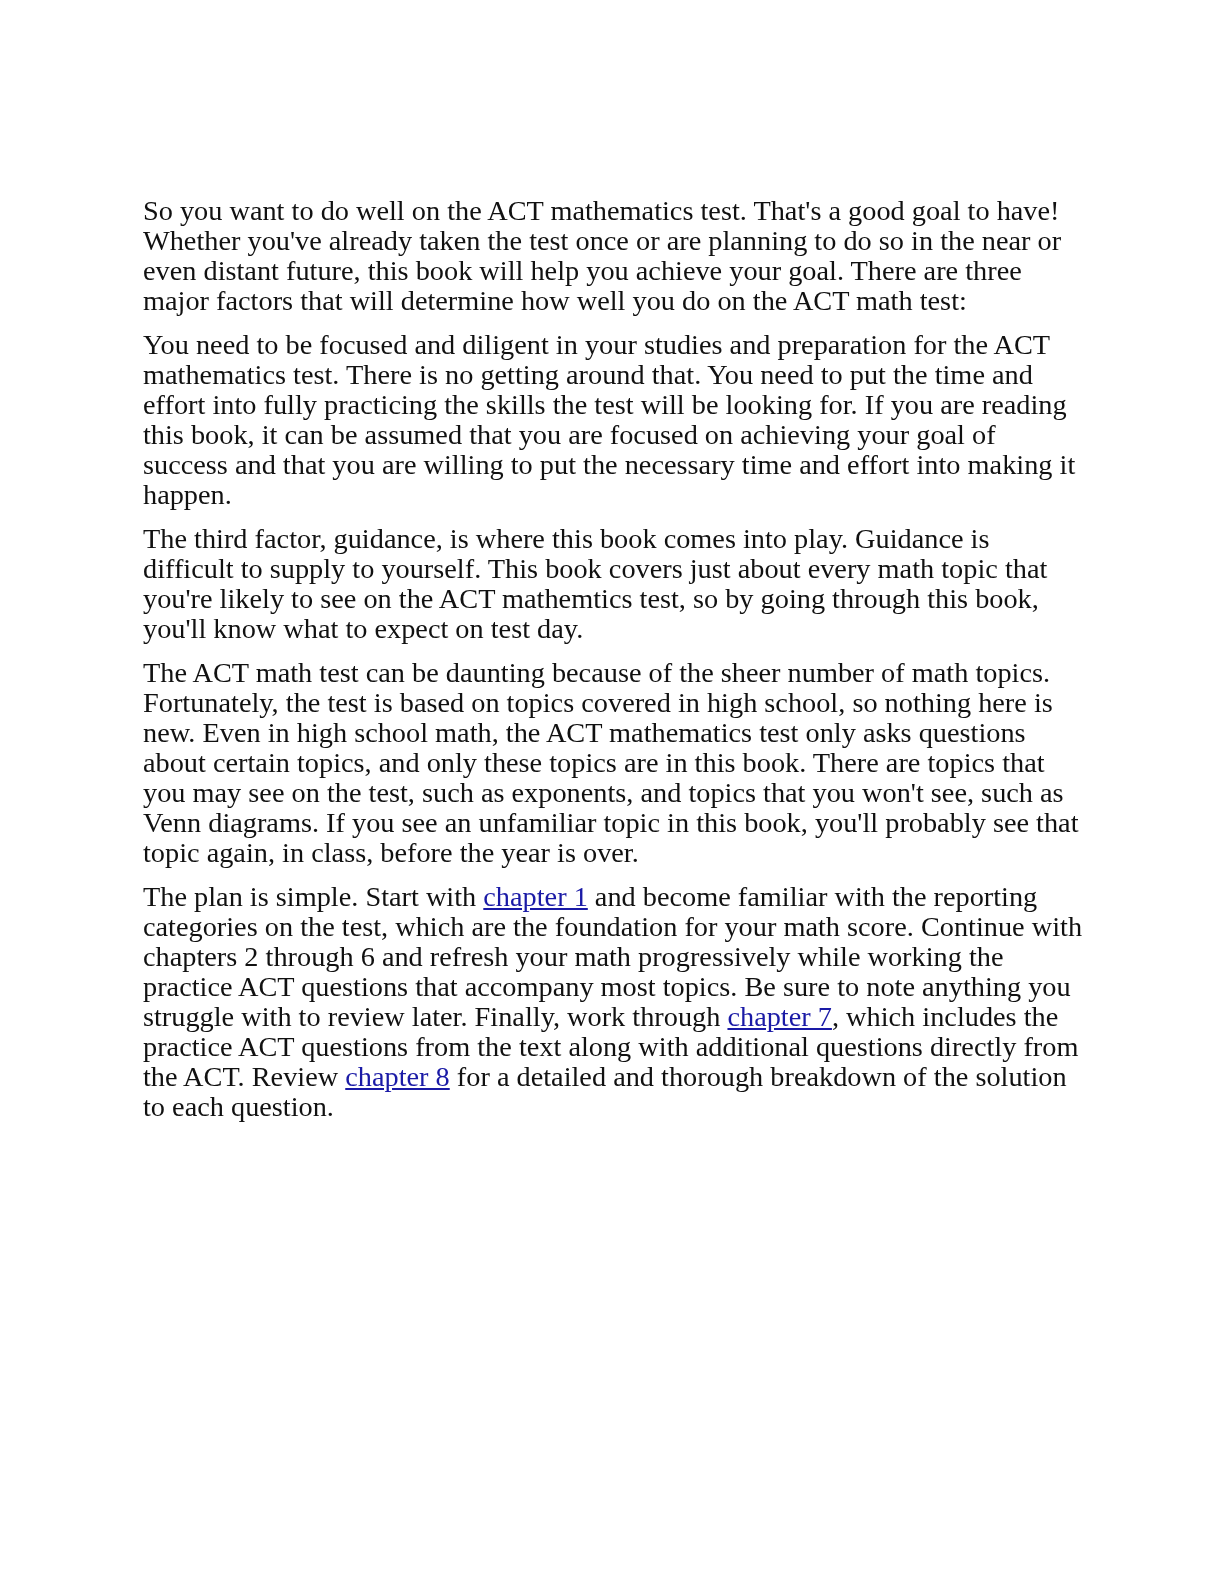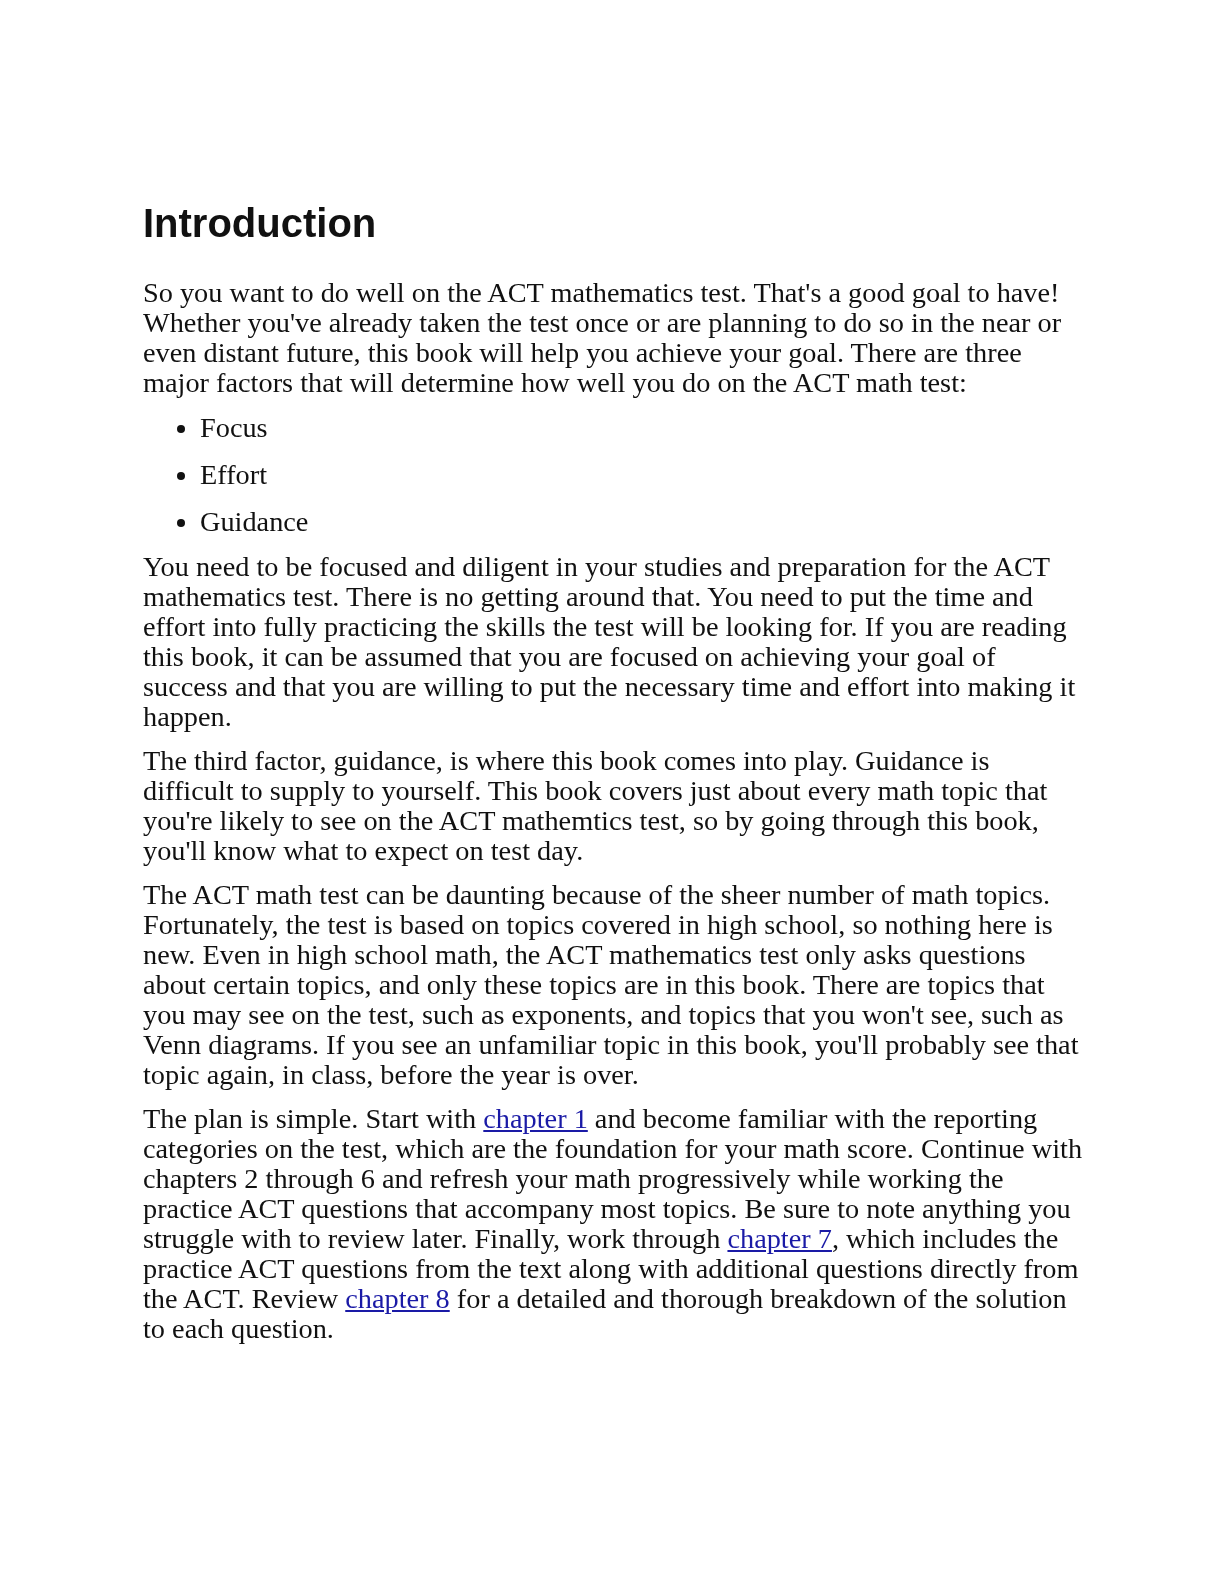--- a/index.html
+++ b/index.html
@@ -8,24 +8,18 @@
   h1 { font-family: "Liberation Sans", sans-serif; font-weight: bold; font-size: 40px; margin: 0 0 28px 0; line-height: 54px; }
   p { font-family: "Liberation Serif", serif; font-size: 28.3px; line-height: 30px; margin: 0 0 14px 0; }
   ul { margin: 0 0 0 0; padding: 0 0 0 57px; font-family: "Liberation Serif", serif; font-size: 28.3px; }
   li { line-height: 32.8px; margin-bottom: 14px; }
   a { color: #1a1aa6; text-decoration: underline; }
 </style>
 </head>
 <body>
 
 <div class="page">
-  <h1>Introduction</h1>
   <p>So you want to do well on the ACT mathematics test. That's a good goal to have! Whether you've already taken the test once or are planning to do so in the near or even distant future, this book will help you achieve your goal. There are three major factors that will determine how well you do on the ACT math test:</p>
-  <ul>
-    <li>Focus</li>
-    <li>Effort</li>
-    <li>Guidance</li>
-  </ul>
   <p>You need to be focused and diligent in your studies and preparation for the ACT mathematics test. There is no getting around that. You need to put the time and effort into fully practicing the skills the test will be looking for. If you are reading this book, it can be assumed that you are focused on achieving your goal of success and that you are willing to put the necessary time and effort into making it happen.</p>
   <p>The third factor, guidance, is where this book comes into play. Guidance is difficult to supply to yourself. This book covers just about every math topic that you're likely to see on the ACT mathemtics test, so by going through this book, you'll know what to expect on test day.</p>
   <p>The ACT math test can be daunting because of the sheer number of math topics. Fortunately, the test is based on topics covered in high school, so nothing here is new. Even in high school math, the ACT mathematics test only asks questions about certain topics, and only these topics are in this book. There are topics that you may see on the test, such as exponents, and topics that you won't see, such as Venn diagrams. If you see an unfamiliar topic in this book, you'll probably see that topic again, in class, before the year is over.</p>
   <p><span>The plan is simple. Start with </span><a href="#">chapter 1</a><span> and become familiar with the reporting categories on the test, which are the foundation for your math score. Continue with chapters 2 through 6 and refresh your math progressively while working the practice ACT questions that accompany most topics. Be sure to note anything you struggle with to review later. Finally, work through </span><a href="#">chapter 7</a><span>, which includes the practice ACT questions from the text along with additional questions directly from the ACT. Review </span><a href="#">chapter 8</a><span> for a detailed and thorough breakdown of the solution to each question.</span></p>
 </div>
 
 </body></html>

